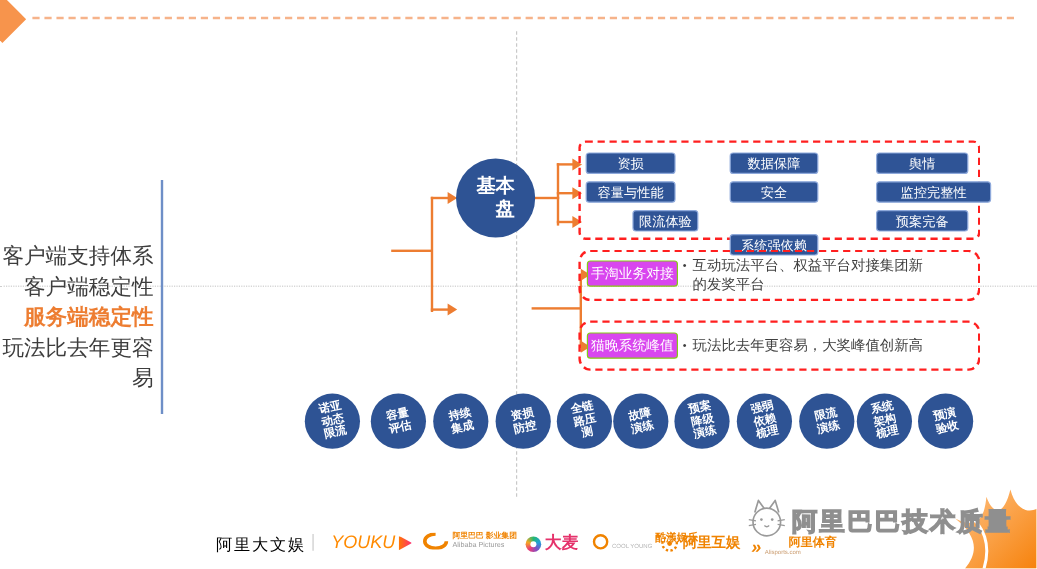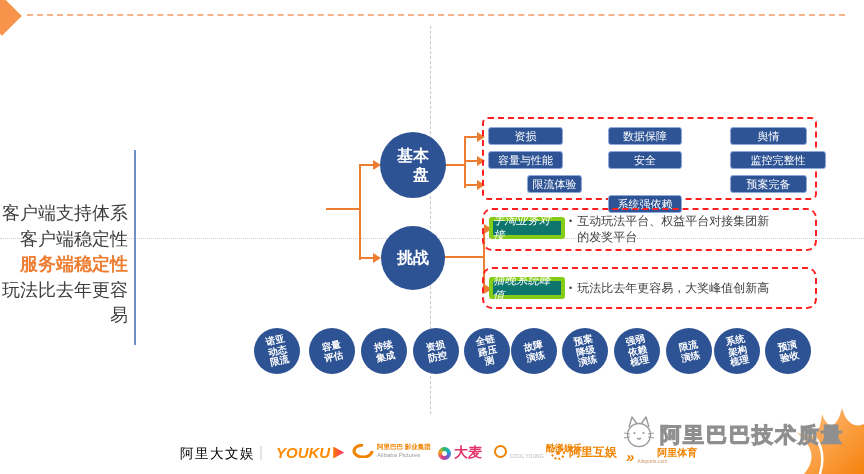--- a/index.html
+++ b/index.html
@@ -31,30 +31,30 @@
   .vl-line{position:absolute;width:2px;background:#ED7D31;}
   .arr{position:absolute;width:0;height:0;border-top:5px solid transparent;
     border-bottom:5px solid transparent;border-left:8px solid #ED7D31;}
   
   .dashbox{position:absolute;border:2.5px dashed #FF1F1F;box-sizing:border-box;background:transparent;}
   .box-basics{left:482px;top:117px;width:335px;height:83px;border-radius:6px;}
   .box-ch1{left:482px;top:208px;width:335px;height:43px;border-radius:10px;}
   .box-ch2{left:482px;top:267px;width:335px;height:42px;border-radius:10px;}
   .pill{position:absolute;height:18px;background:#2F5496;border:1px solid #8EA9DB;border-radius:3px;
     color:#fff;font-size:11px;display:flex;align-items:center;justify-content:center;box-sizing:border-box;}
-  .pill-dark{position:absolute;height:22px;background:#0f766e;border:4px solid #84cc16;border-radius:3px;
-    color:#fff;font-size:11.5px;display:flex;align-items:center;justify-content:center;box-sizing:border-box;font-style:italic;}
+  .pill-dark{position:absolute;height:22px;background:#d946ef;border:1px solid #84cc16;border-radius:3px;
+    color:#fff;font-size:11.5px;display:flex;align-items:center;justify-content:center;box-sizing:border-box;}
   .bullet{position:absolute;display:flex;gap:5px;color:#3F3F3F;font-size:12px;line-height:16px;}
   .bullet .dot{font-size:9px;line-height:16px;}
   .bullet .btxt{width:200px;}
   
   .footer-item{position:absolute;display:flex;align-items:center;}
   .grp-name{left:180px;top:445px;font-size:13.5px;color:#000000;letter-spacing:1.5px;}
   .grp-sep{left:259px;top:443px;font-size:15px;color:#D5D5D5;}
-  .youku{left:276px;top:444px;font-size:15px;font-weight:bold;color:#FF8A00;font-style:italic;align-items:center;}
+  .youku{left:276px;top:444px;font-size:15px;font-weight:normal;color:#FF8A00;font-style:italic;align-items:center;}
   .youku-play{width:11px;height:12px;margin-left:3px;background:linear-gradient(90deg,#FF7A00,#FF2E71);
     clip-path:polygon(0 0,100% 50%,0 100%);}
   .pictures{left:352px;top:443px;gap:3px;}
   .pic-text1{font-size:6.5px;color:#F08300;font-weight:bold;line-height:8px;}
   .pic-text2{font-size:6px;color:#9a9a9a;line-height:8px;}
   .damai{left:438px;top:444px;gap:3px;}
   .damai-ic{width:13px;height:13px;border-radius:50%;
     background:conic-gradient(#25b86f,#1fa1d8,#7a52c7,#e93a7a,#f5a623,#25b86f);position:relative;}
   .damai-ic:after{content:"";position:absolute;left:4px;top:4px;width:5px;height:5px;border-radius:50%;background:#fff;}
   .damai-t{font-size:14px;font-weight:bold;color:#E5326B;}
@@ -113,23 +113,20 @@
   <div class="vl-line" style="left:483px;top:228px;height:62px;"></div>
   <div class="arr" style="left:484px;top:224px;"></div>
   <div class="arr" style="left:484px;top:284px;"></div>
 
   <div class="circle basics-circle">
     <span>
       <span>基本</span><br>
       <span>盘</span>
     </span>
   </div>
-  <div class="circle challenge-circle">
-    <span>挑战</span>
-  </div>
 
   <div class="dashbox box-basics">
     <div class="pill" style="left:4px;top:8px;width:75px;">资损</div>
     <div class="pill" style="left:4px;top:32px;width:75px;">容量与性能</div>
     <div class="pill" style="left:0;top:56px;width:55px;margin-left:43px;">限流体验</div>
     <div class="pill" style="left:124px;top:8px;width:74px;">数据保障</div>
     <div class="pill" style="left:124px;top:32px;width:74px;">安全</div>
     <div class="pill" style="left:124px;top:56px;width:74px;margin-top:20px;">系统强依赖</div>
     <div class="pill" style="left:246px;top:8px;width:77px;">舆情</div>
     <div class="pill" style="left:246px;top:32px;width:96px;">监控完整性</div>

